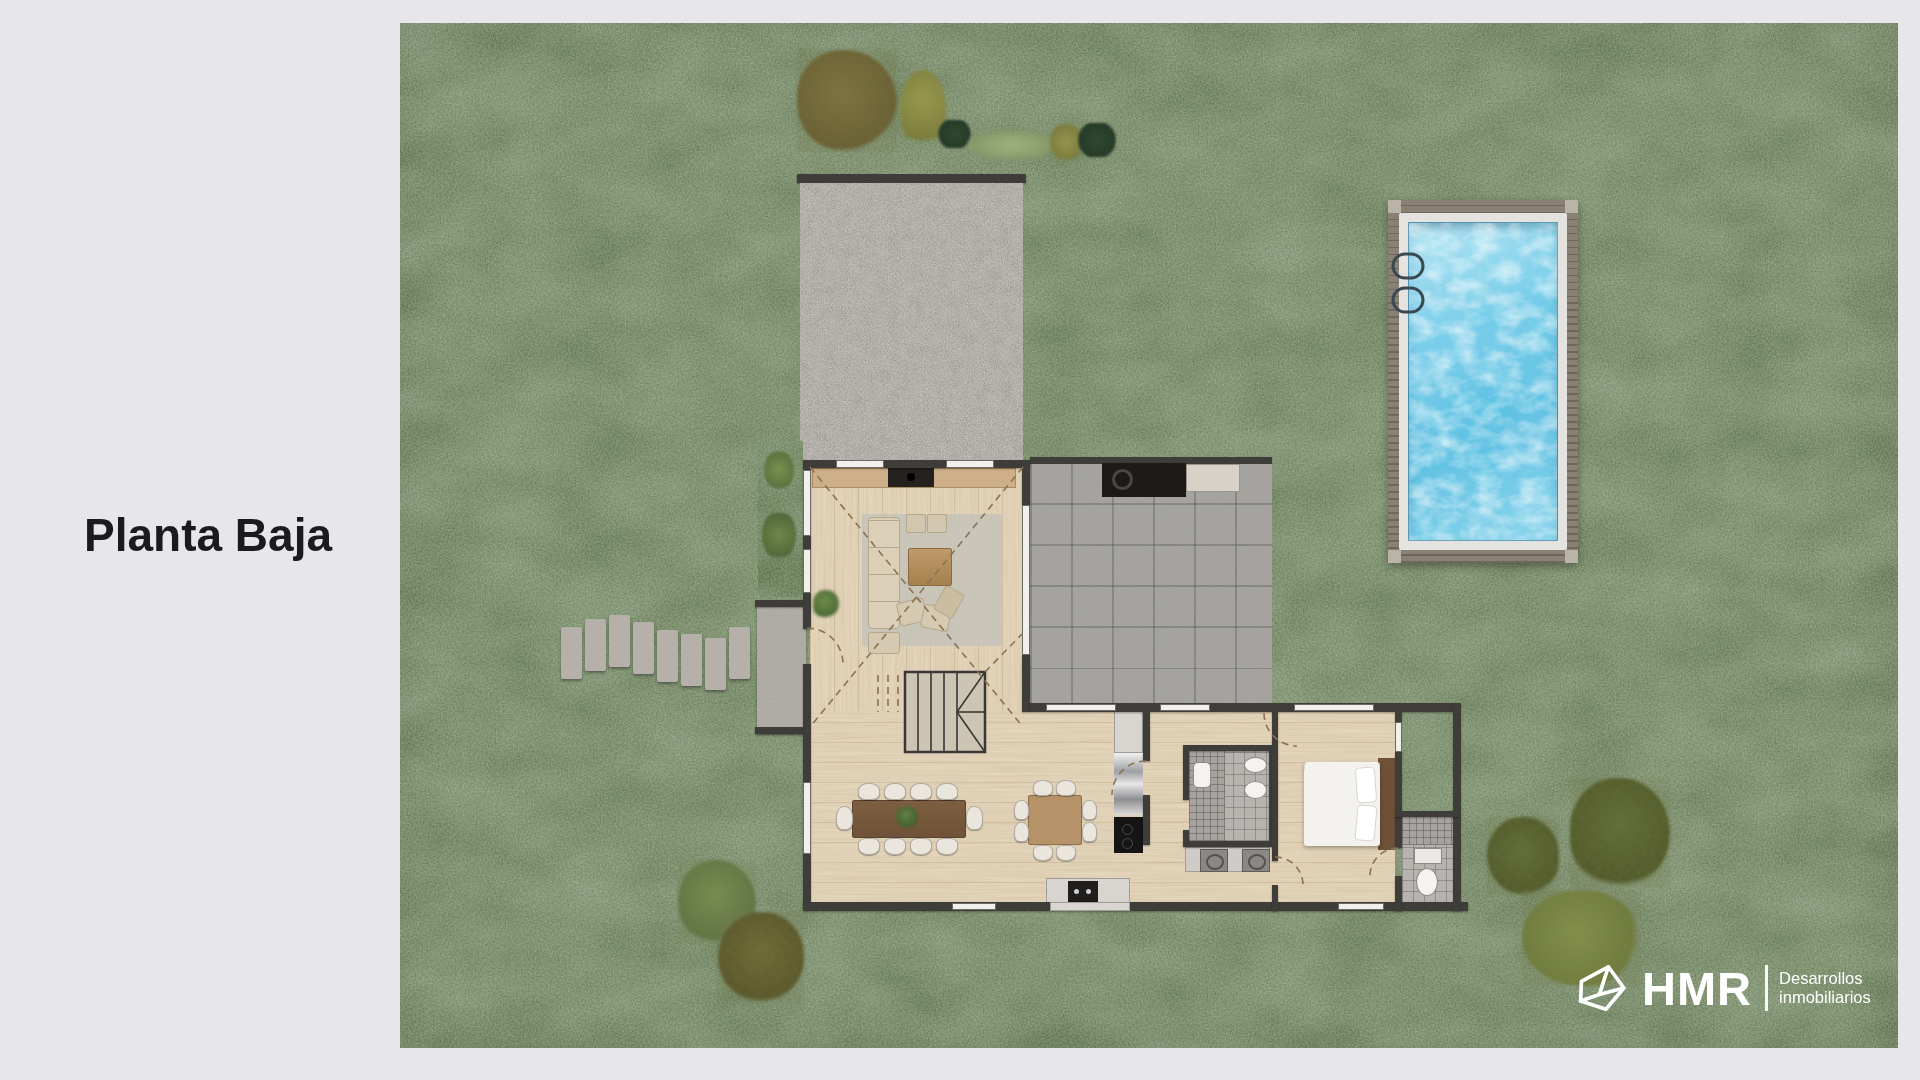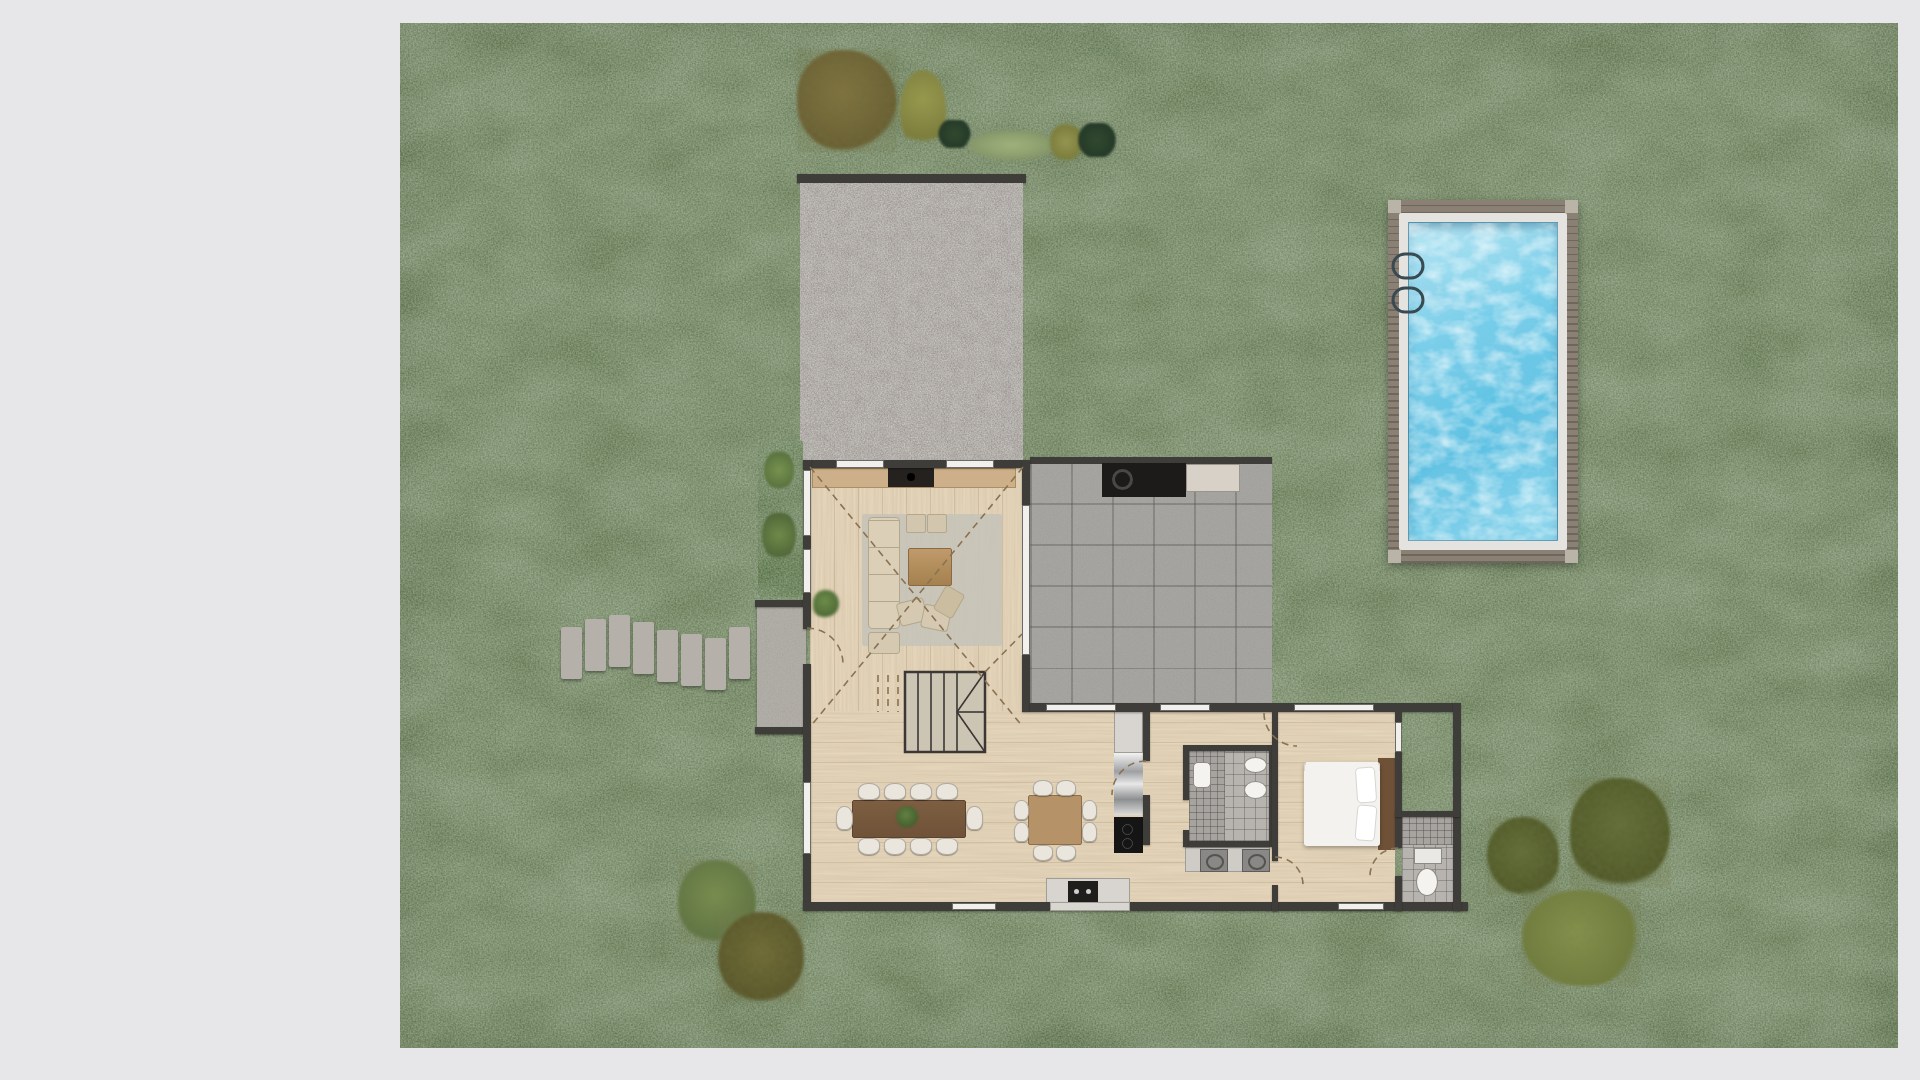--- a/index.html
+++ b/index.html
@@ -87,20 +87,21 @@
         <feTurbulence type="fractalNoise" baseFrequency="0.012 0.5" numOctaves="2" seed="2"></feTurbulence>
         <feColorMatrix type="matrix" values="0 0 0 0 0.5  0 0 0 0 0.36  0 0 0 0 0.22  0.35 0 0 0 -0.03"></feColorMatrix>
       </filter>
       <filter id="fLeaf" x="0" y="0" width="100%" height="100%">
         <feTurbulence type="fractalNoise" baseFrequency="0.35" numOctaves="3" seed="7"></feTurbulence>
         <feColorMatrix type="matrix" values="0 0 0 0 0.18  0 0 0 0 0.20  0 0 0 0 0.08  0.8 0 0 0 -0.15"></feColorMatrix>
       </filter>
     </defs>
   </svg>
 
+  <div class="plan-title">Planta Baja</div>
 
   <div class="yard">
     <div class="tex" style="filter:url(#fGrass)"></div>
   </div>
 
   <div class="abs w" style="left:797px;top:174px;width:229px;height:9px"></div>
   <div class="abs" style="left:800px;top:183px;width:223px;height:277px;background:#96908a">
     <div class="tex" style="filter:url(#fGravel)"></div>
   </div>
 
@@ -343,14 +344,29 @@
     </div>
   <div class="blob" style="left:1570px;top:778px;width:100px;height:110px;border-radius:48% 52% 52% 48%;
        background:radial-gradient(circle at 50% 42%,#5d6a33,#49531f 70%,transparent 76%)">
     <div class="tex" style="filter:url(#fLeaf);border-radius:inherit"></div>
     </div>
   <div class="blob" style="left:1522px;top:890px;width:118px;height:96px;border-radius:50% 50% 48% 52%;
        background:radial-gradient(circle at 46% 45%,#87954a,#6e7c38 68%,transparent 75%)">
     <div class="tex" style="filter:url(#fLeaf);border-radius:inherit"></div>
     </div>
 
+  <div class="brand">
+    <svg width="62" height="56" viewBox="0 0 76 68">
+      <g fill="none" stroke="#ffffff" stroke-width="4.5" stroke-linejoin="round" stroke-linecap="round">
+        <path d="M 14 26 L 47 8 L 66 34 L 44 60 L 13 50 Z"></path>
+        <path d="M 47 8 L 36 42 L 66 34"></path>
+        <path d="M 36 42 L 13 50"></path>
+      </g>
+    </svg>
+    <div class="brand-name">HMR</div>
+    <div class="brand-div"></div>
+    <div class="brand-tag">
+      <div>Desarrollos</div>
+      <div>inmobiliarios</div>
+    </div>
+  </div>
 
 </div>
 
 </body></html>

